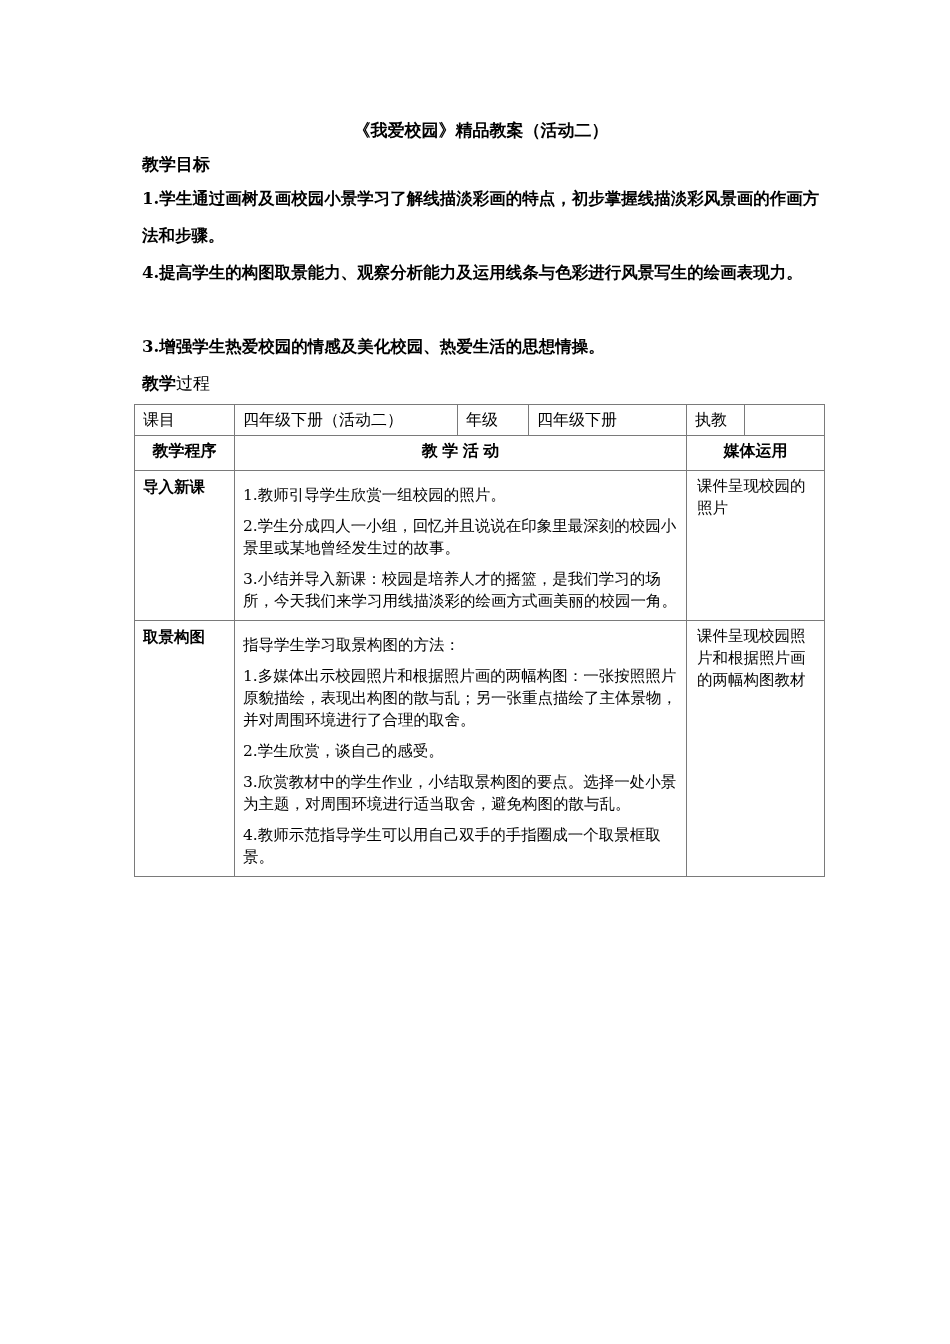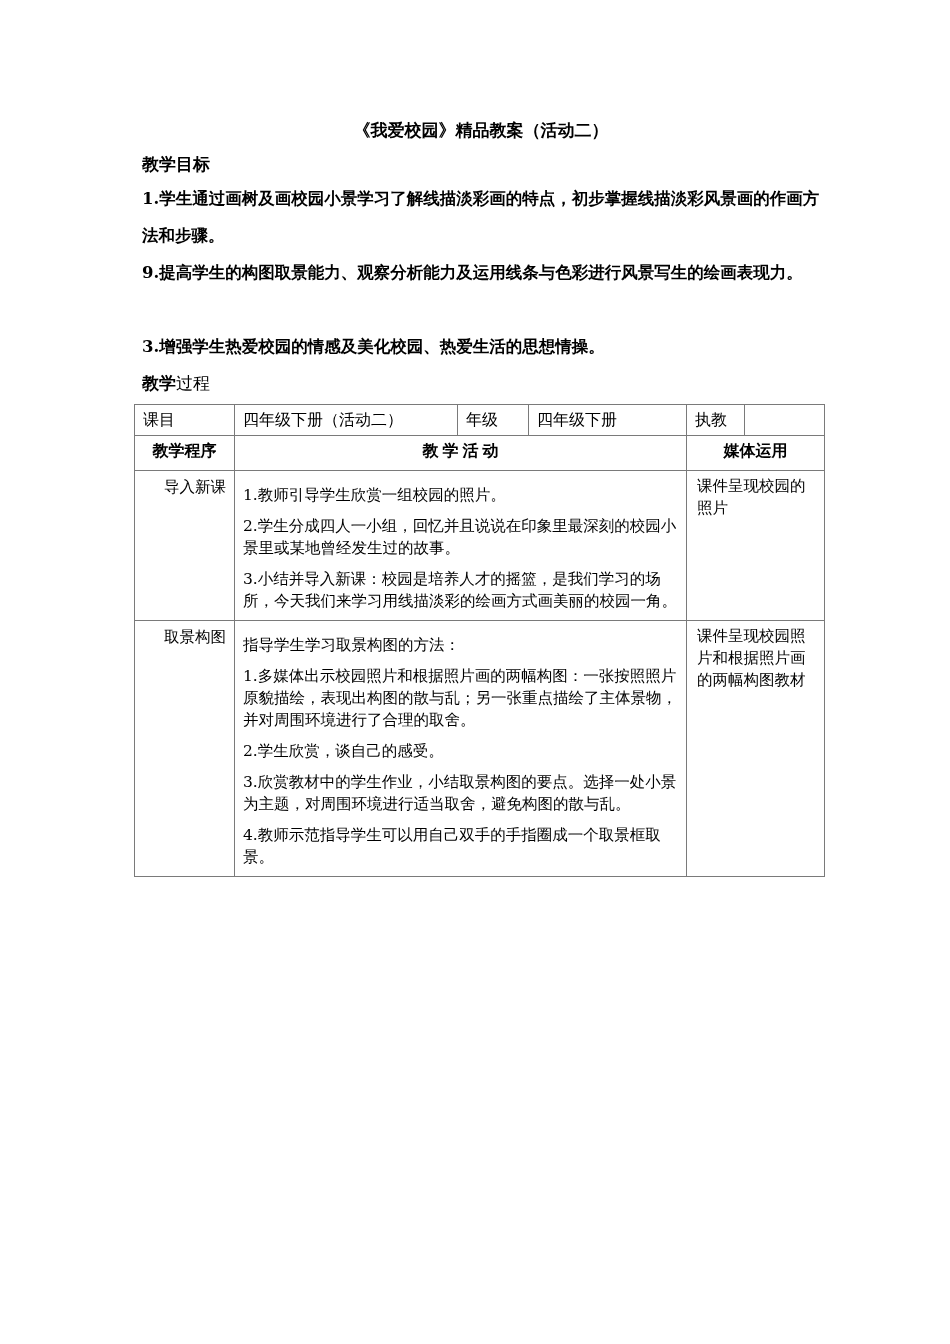--- a/index.html
+++ b/index.html
@@ -27,39 +27,39 @@
     font-size: 15.5px;
   }
   table.lesson td {
     border: 1.5px solid #7a7a7a; vertical-align: top;
     padding: 4px 8px; line-height: 22px;
   }
   .meta-row td { height: 22px; vertical-align: middle; font-size: 16px; }
   .meta-row td.left { text-align: left; }
   .head-row td {
     height: 26px; font-weight: bold; text-align: center; vertical-align: middle;
-    font-family: Liberation Serif, serif; font-size: 16px;
+    font-family: Liberation Sans, sans-serif; font-size: 16px;
   }
-  .stage { text-align: right; padding-top: 5px !important; }
+  .stage { text-align: left; padding-top: 5px !important; font-weight: bold; }
   .act p { margin: 9px 0 9px 0; }
   .act p:last-child { margin-bottom: 4px; }
   .media { padding-left: 10px !important; padding-right: 4px !important; }
   .act p.step { padding-left: 0; }
 </style>
 </head>
 <body>
 
 <div class="page-title">《我爱校园》精品教案（活动二）</div>
 
 <div class="section-heading" style="top:153px;">
   <span class="b">教学目标</span>
 </div>
 
 <div class="para" style="top:180px;">1.学生通过画树及画校园小景学习了解线描淡彩画的特点，初步掌握线描淡彩风景画的作画方法和步骤。</div>
-<div class="para" style="top:254px;">9.提高学生的构图取景能力、观察分析能力及运用线条与色彩进行风景写生的绘画表现力。</div>
+<div class="para" style="top:254px;">4.提高学生的构图取景能力、观察分析能力及运用线条与色彩进行风景写生的绘画表现力。</div>
 <div class="para" style="top:328px;">3.增强学生热爱校园的情感及美化校园、热爱生活的思想情操。</div>
 
 <div class="section-heading" style="top:372px;">
   <span class="b">教学</span><span>过程</span>
 </div>
 
 <table class="lesson">
   <colgroup>
     <col style="width:100px">
     <col style="width:223px">

